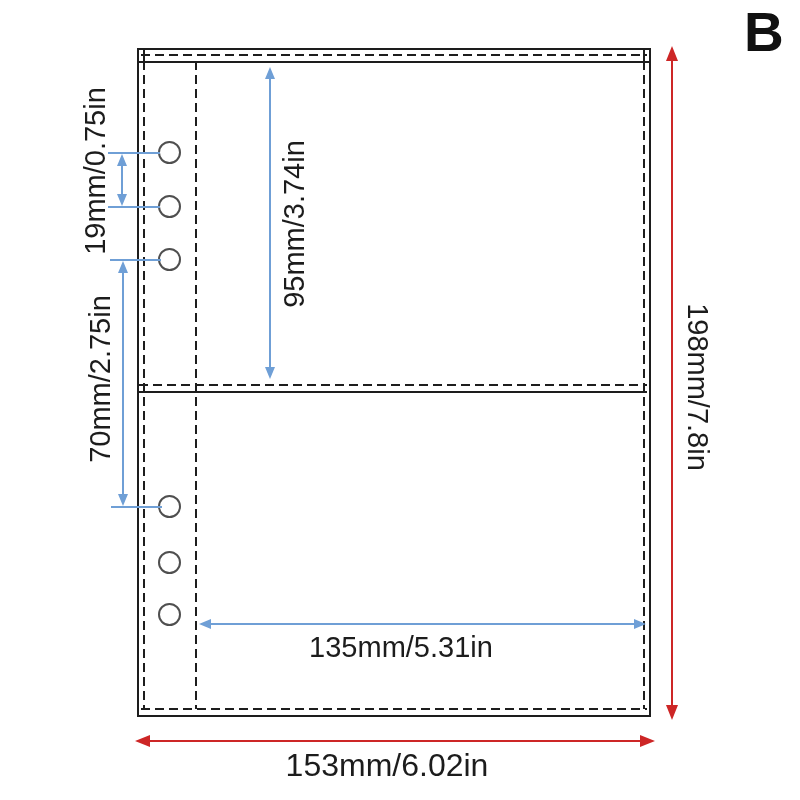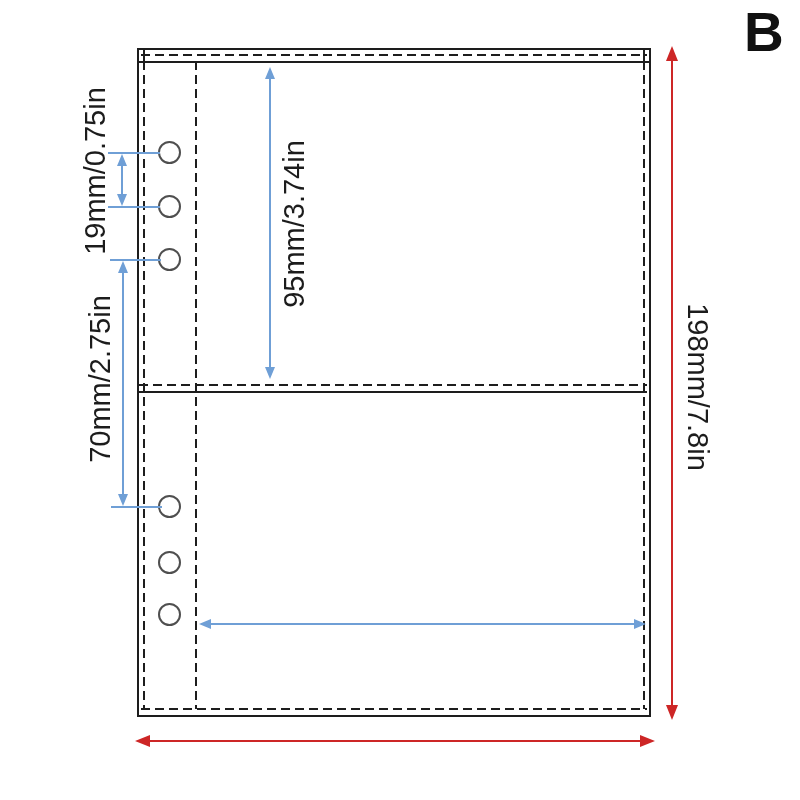--- a/index.html
+++ b/index.html
@@ -95,27 +95,29 @@
     <div class="ah ah-up" style="left:265px; top:67px;"></div>
     <div class="ah ah-down" style="left:265px; top:367px;"></div>
   </div>
   <div class="dim-label rot-ccw" style="left:294px; top:224px;">95mm/3.74in</div>
 
   <div class="blue">
     <div class="hline" style="left:206px; top:623px; width:436px;"></div>
     <div class="ah ah-left" style="left:199px; top:619px;"></div>
     <div class="ah ah-right" style="left:634px; top:619px;"></div>
   </div>
+  <div class="dim-label horiz" style="left:401px; top:647px;">135mm/5.31in</div>
 
   <div class="red">
     <div class="vline" style="left:671px; top:56px; height:654px;"></div>
     <div class="ah ah-up-lg" style="left:666px; top:46px;"></div>
     <div class="ah ah-down-lg" style="left:666px; top:705px;"></div>
   </div>
   <div class="dim-label rot-cw" style="left:697px; top:387px;">198mm/7.8in</div>
 
   <div class="red">
     <div class="hline" style="left:144px; top:740px; width:502px;"></div>
     <div class="ah ah-left-lg" style="left:135px; top:735px;"></div>
     <div class="ah ah-right-lg" style="left:640px; top:735px;"></div>
   </div>
+  <div class="dim-label horiz bottom-label" style="left:387px; top:765px;">153mm/6.02in</div>
 
 </div>
 
 </body></html>

